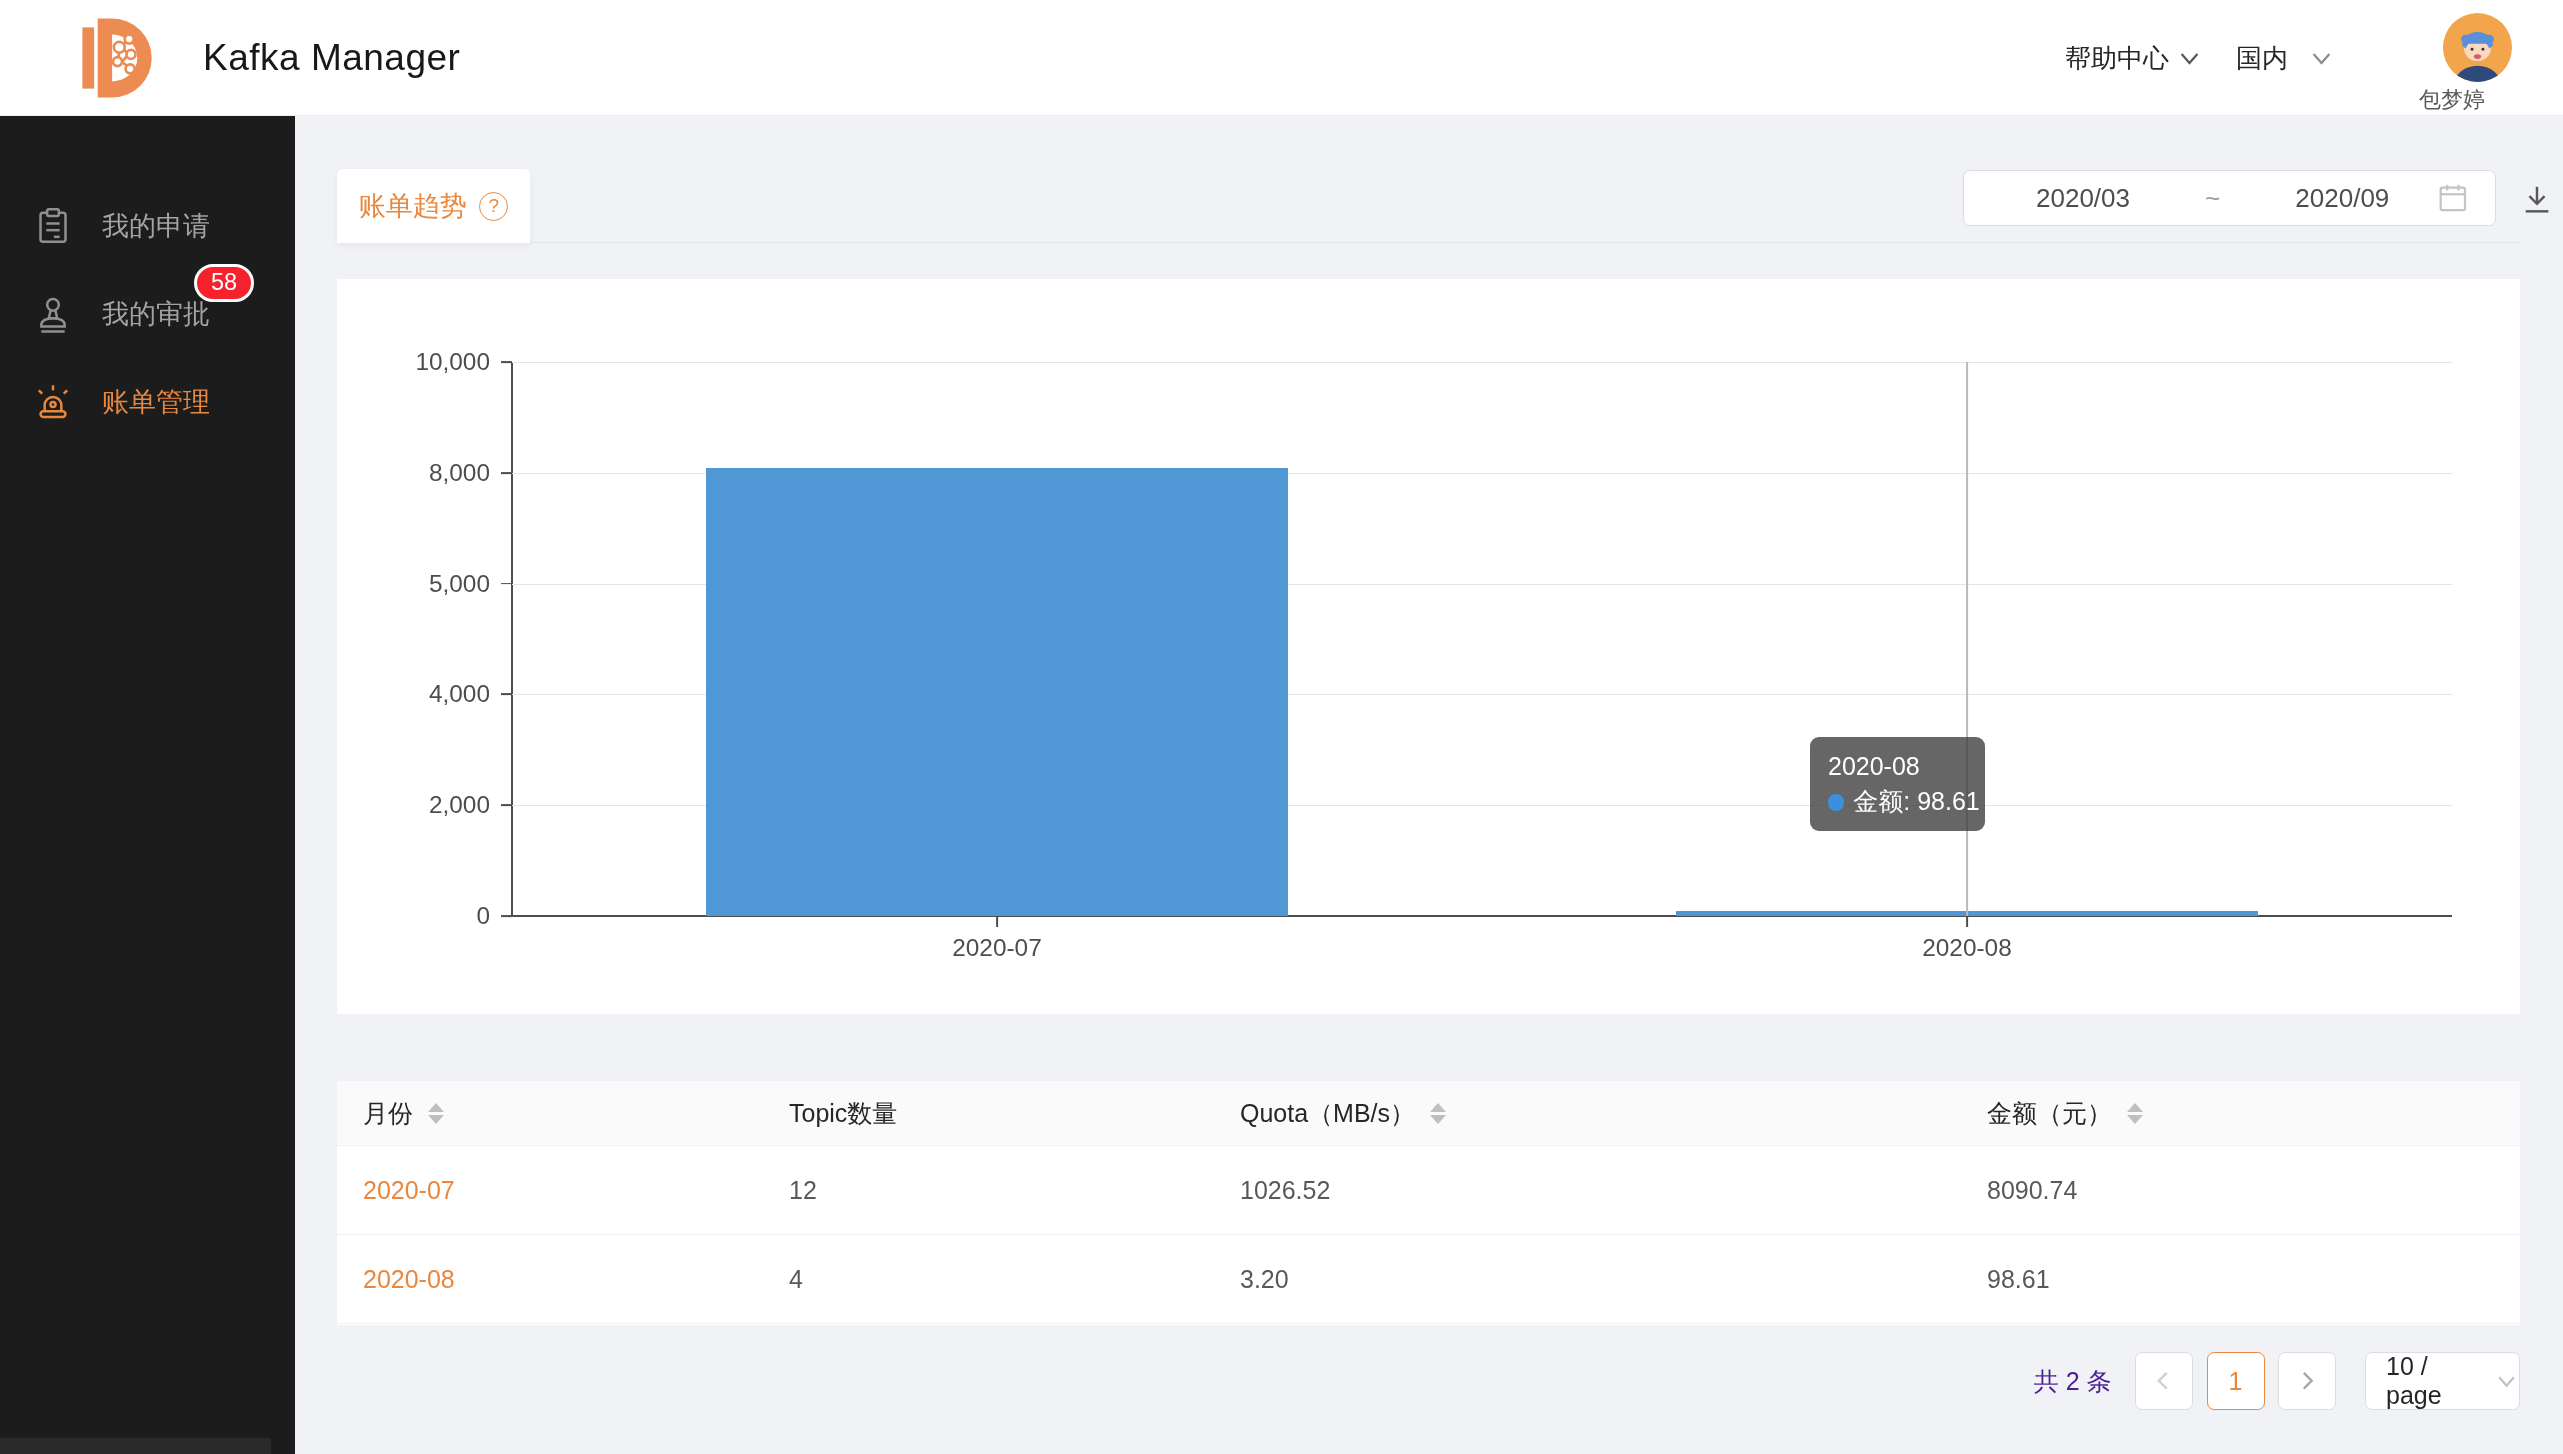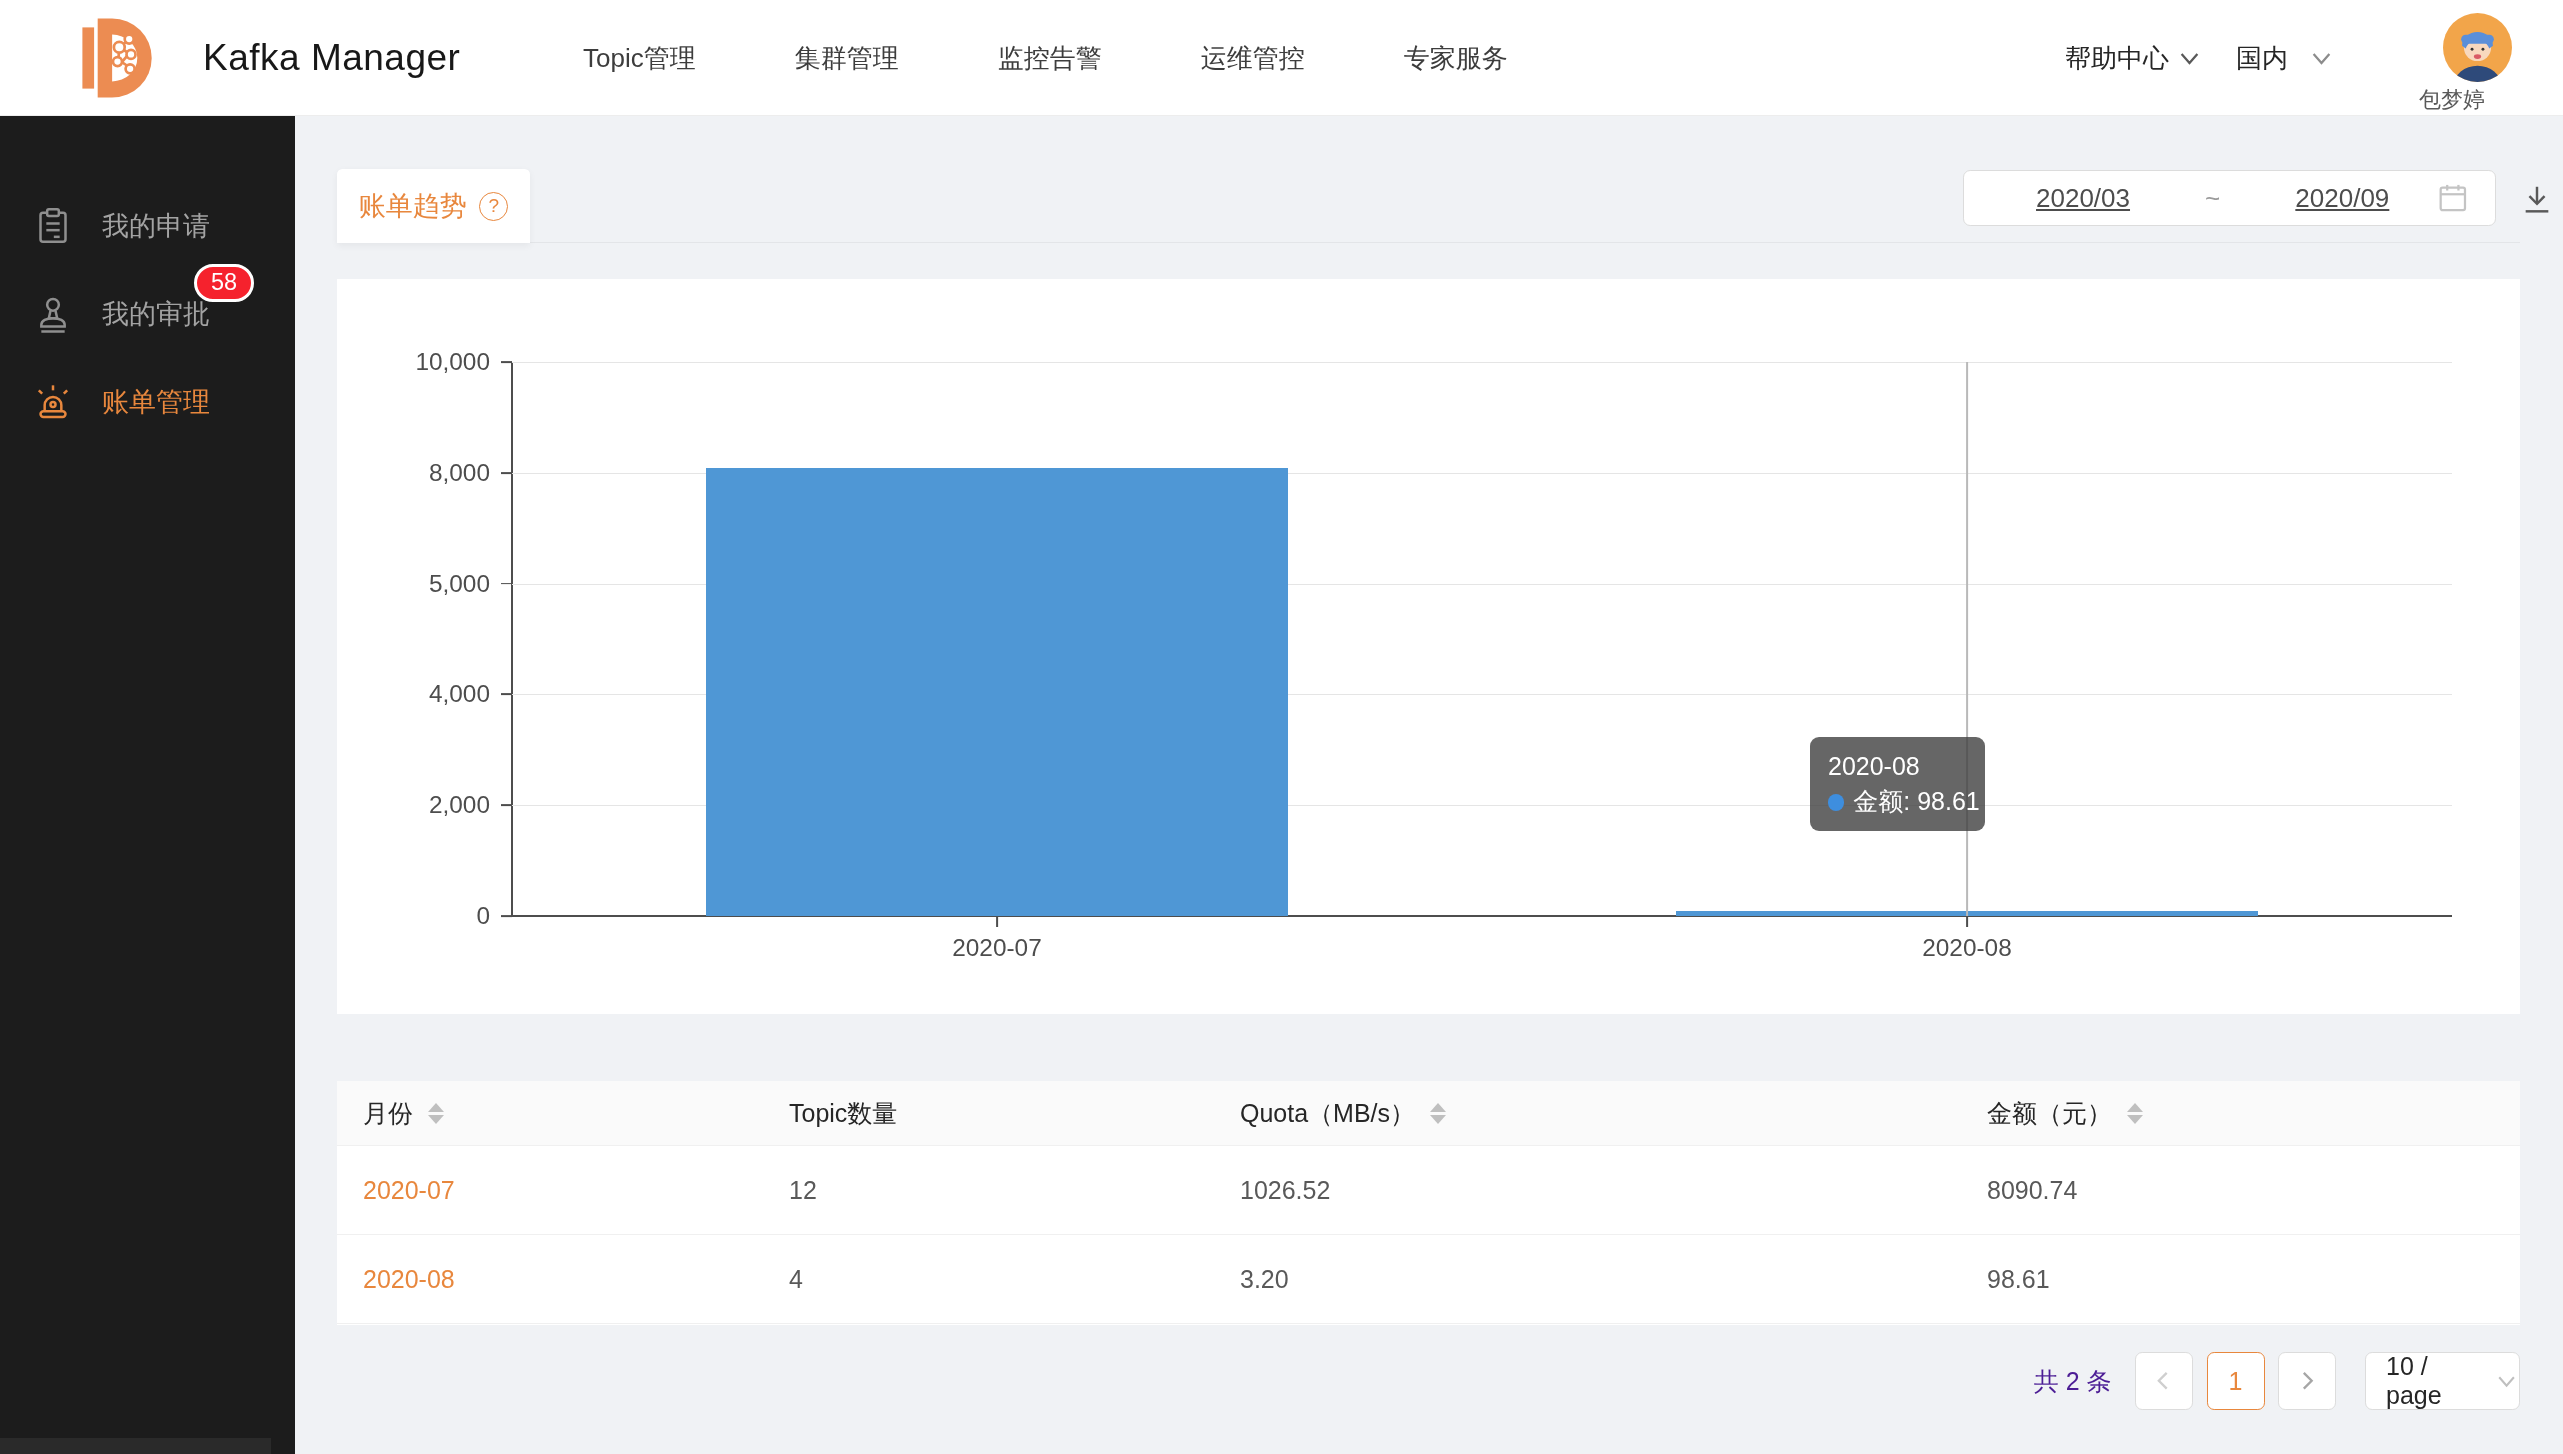--- a/index.html
+++ b/index.html
@@ -42,21 +42,21 @@
   .tabs-bar { position:absolute; left:42px; top:53px; width:2183px; height:74px; border-bottom:0.9px solid #e3e5e8; }
   .tab { position:absolute; left:0; top:0; width:193px; height:74px; background:#fff; border-radius:5.4px 5.4px 0 0;
          display:flex; align-items:center; justify-content:center; gap:12.6px; color:#e8873d; font-size:27px;
          box-shadow:0 2.7px 7.2px rgba(0,0,0,.05); cursor:pointer; }
   .help-circle { width:29px; height:29px; border:1.8px solid #e8873d; border-radius:50%;
                  display:flex; align-items:center; justify-content:center; font-size:19px; color:#e8873d; }
 
   .date-box { position:absolute; left:1668px; top:54px; width:533px; height:56px; background:#fff;
               border:0.9px solid #dcdcdc; border-radius:7.2px; display:flex; align-items:center;
               font-size:26px; color:#4d4d4d; padding:0 25px; }
-  .date-start,.date-end { width:190px; text-align:center; cursor:text;text-decoration:underline; }
+  .date-start,.date-end { width:190px; text-align:center; cursor:text; }
   .date-sep { width:72px; text-align:center; color:#9b9b9b; }
   .cal-icon { width:34px; height:34px; margin-left:auto; }
   .download-btn { position:absolute; left:2225px; top:67px; width:34px; height:34px; cursor:pointer; }
 
   
   .chart-card { position:absolute; left:42px; top:163px; width:2183px; height:735px; background:#fff; }
   .plot { position:absolute; left:175px; top:83px; width:1940px; height:554px; }
   .gridline { position:absolute; left:0; width:100%; height:0.9px; background:#e5e5e5; }
   .axis-y { position:absolute; left:-0.9px; top:0; bottom:0; width:1.8px; background:#4d4d4d; }
   .axis-x { position:absolute; left:-0.9px; right:0; bottom:-0.9px; height:1.8px; background:#4d4d4d; }
@@ -118,27 +118,20 @@
     </g>
     <g fill="#ffffff" stroke="#ec8c52" stroke-width="3">
       <circle cx="47" cy="38" r="6"></circle>
         <circle cx="58" cy="29" r="5"></circle>
         <circle cx="60" cy="46" r="5"></circle>
       <circle cx="45" cy="54" r="5"></circle>
         <circle cx="59" cy="62" r="5"></circle>
     </g>
   </svg>
   <div class="app-title">Kafka Manager</div>
-  <nav class="main-nav">
-      <div class="nav-item">Topic管理</div>
-      <div class="nav-item">集群管理</div>
-      <div class="nav-item">监控告警</div>
-      <div class="nav-item">运维管控</div>
-      <div class="nav-item">专家服务</div>
-    </nav>
 
   <div class="hdr-right hdr-help">
     <span>帮助中心</span>
     <svg class="chev" viewBox="0 0 24 24" fill="none" stroke="currentColor" stroke-width="2">
         <polyline points="5,8 12,16 19,8"></polyline>
       </svg>
   </div>
   <div class="hdr-right hdr-region">
     <span>国内</span>
     <svg class="chev" viewBox="0 0 24 24" fill="none" stroke="currentColor" stroke-width="2">

